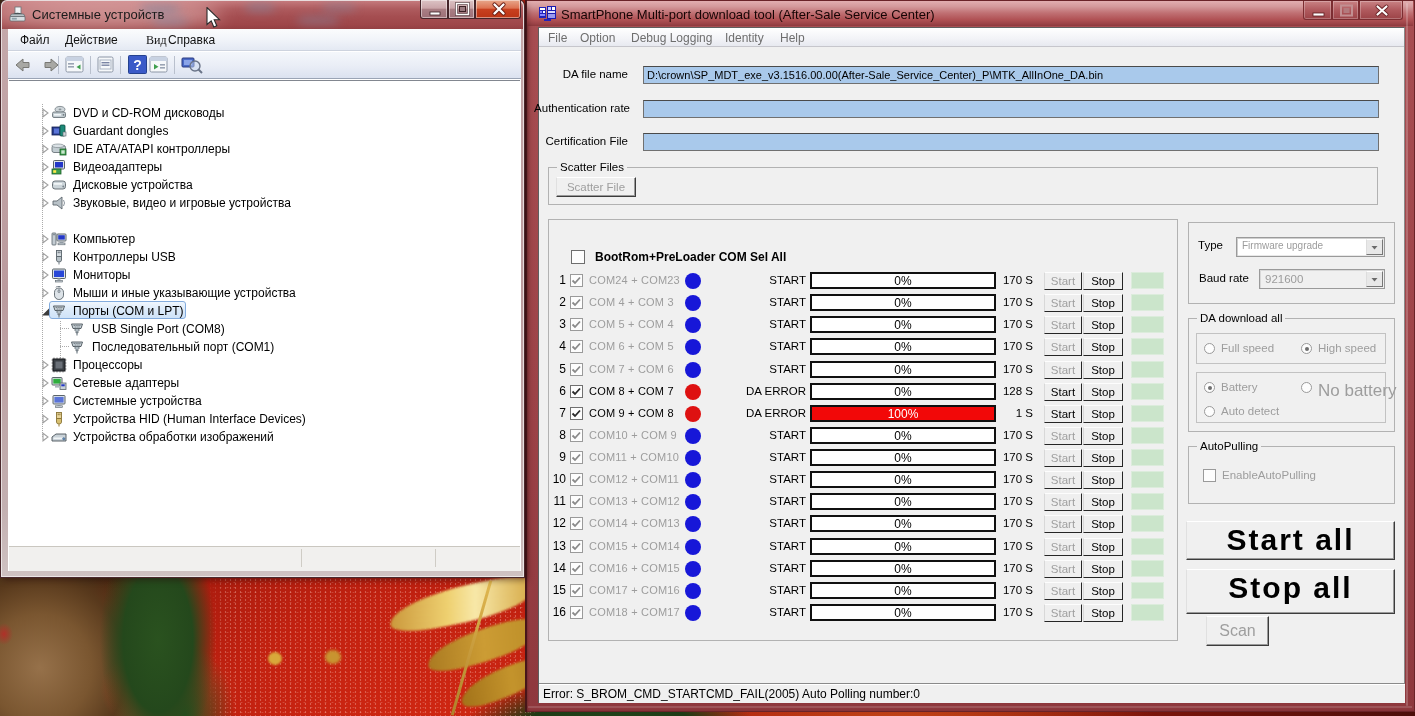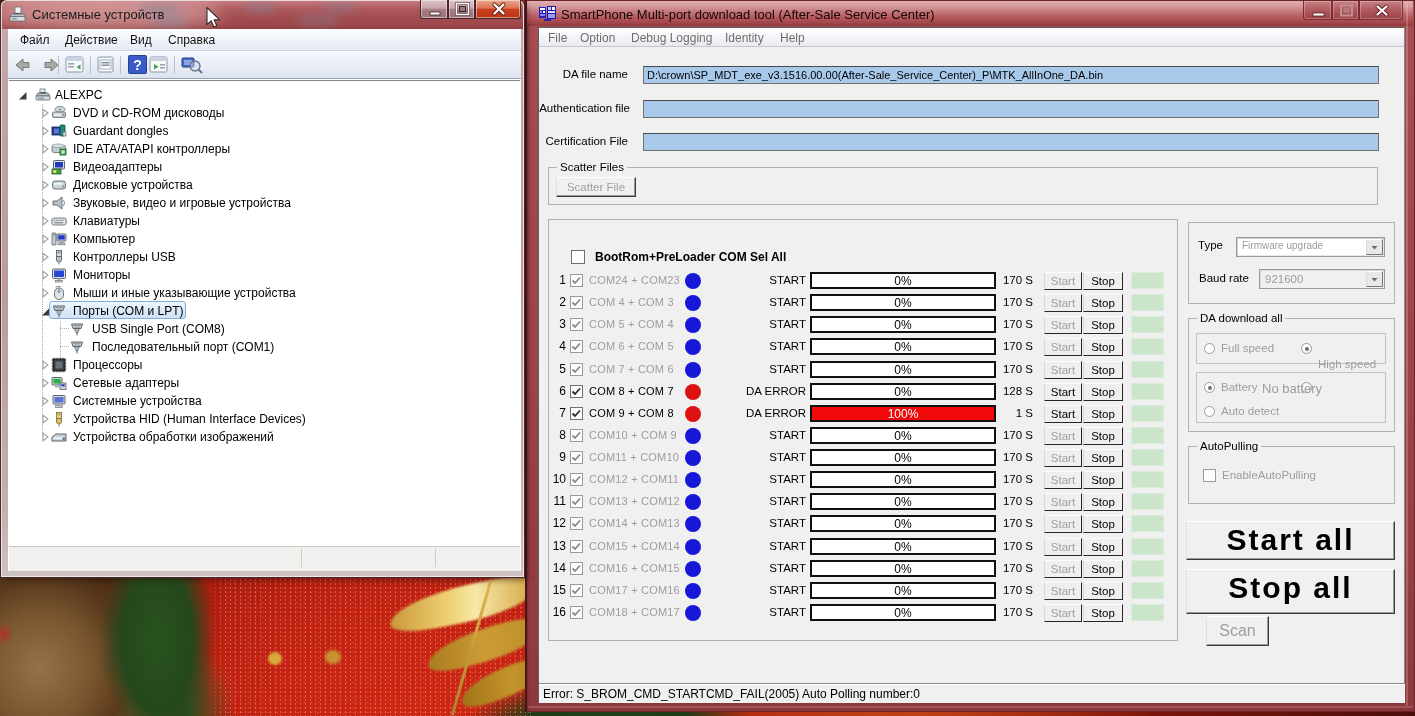--- a/index.html
+++ b/index.html
@@ -148,21 +148,21 @@
 </div>
 <div id="twoverlay" style="position:absolute; left:0; top:0; width:1415px; height:716px; pointer-events:none;">
   <span style="position:absolute; left:548px; top:31px; font-size:12px; color:#6e6e6e;">File</span>
   <span style="position:absolute; left:580px; top:31px; font-size:12px; color:#6e6e6e;">Option</span>
   <span style="position:absolute; left:631px; top:31px; font-size:12px; color:#6e6e6e;">Debug Logging</span>
   <span style="position:absolute; left:725px; top:31px; font-size:12px; color:#6e6e6e;">Identity</span>
   <span style="position:absolute; left:780px; top:31px; font-size:12px; color:#6e6e6e;">Help</span>
 
   <div class="flabel" style="left:540px; top:68px; width:88px;">DA file name</div>
   <div class="bluefield" style="left:643px; top:66px; width:736px; height:18px;">D:\crown\SP_MDT_exe_v3.1516.00.00(After-Sale_Service_Center)_P\MTK_AllInOne_DA.bin</div>
-  <div class="flabel" style="left:520px; top:102px; width:110px;">Authentication file</div>
+  <div class="flabel" style="left:520px; top:102px; width:110px;">Authentication rate</div>
   <div class="bluefield" style="left:643px; top:100px; width:736px; height:18px;"></div>
   <div class="flabel" style="left:520px; top:135px; width:108px;">Certification File</div>
   <div class="bluefield" style="left:643px; top:133px; width:736px; height:18px;"></div>
 
   <div class="gbox" style="left:548px; top:167px; width:830px; height:38px;">
         <span class="glabel">Scatter Files</span>
       </div>
   <div class="btn3d" style="left:556px; top:177px; width:80px; height:20px; color:#9e9e9e; font-size:11.5px; padding-top:3px;">Scatter File</div>
 
   <div class="gbox" style="left:548px; top:219px; width:630px; height:422px;"></div>
@@ -457,26 +457,26 @@
           </svg></div>
   </div>
 
   <div class="gbox" style="left:1188px; top:318px; width:207px; height:114px;">
         <span class="glabel">DA download all</span>
       </div>
   <div class="gbox" style="left:1196px; top:333px; width:190px; height:31px; border-color:#c2c2c2;"></div>
   <div class="radio" style="left:1204px; top:343px;"></div>
   <span class="gray" style="position:absolute; left:1221px; top:342px; font-size:11.5px;">Full speed</span>
   <div class="radio on" style="left:1301px; top:343px;"></div>
-  <span class="gray" style="position:absolute; left:1318px; top:342px; font-size:11.5px;margin-top:16px;">High speed</span>
+  <span class="gray" style="position:absolute; left:1318px; top:342px; font-size:11.5px;">High speed</span>
   <div class="gbox" style="left:1196px; top:372px; width:190px; height:51px; border-color:#c2c2c2;"></div>
   <div class="radio on" style="left:1204px; top:382px;"></div>
   <span class="gray" style="position:absolute; left:1221px; top:381px; font-size:11.5px;">Battery</span>
   <div class="radio" style="left:1301px; top:382px;"></div>
-  <span class="gray" style="position:absolute; left:1262px; top:381px; font-size:13px;">No battery</span>
+  <span class="gray" style="position:absolute; left:1318px; top:381px; font-size:17px;">No battery</span>
   <div class="radio" style="left:1204px; top:406px;"></div>
   <span class="gray" style="position:absolute; left:1221px; top:405px; font-size:11.5px;">Auto detect</span>
 
   <div class="gbox" style="left:1188px; top:446px; width:207px; height:58px;">
         <span class="glabel">AutoPulling</span>
       </div>
   <div class="rcb" style="left:1203px; top:469px;"></div>
   <span class="gray" style="position:absolute; left:1222px; top:469px; font-size:11.5px;">EnableAutoPulling</span>
 
   <div class="btn3d" style="left:1186px; top:521px; width:209px; height:39px; font-size:30px; font-weight:bold; color:#000; padding-top:1px; letter-spacing:2px;">Start all</div>
@@ -514,21 +514,21 @@
           <rect x="10.5" y="6.5" width="6" height="5" fill="#9a7a80" stroke="#3a2024" stroke-width="1"></rect>
         </svg></div>
   <div class="dmcap" id="dmclose"><svg width="46" height="19">
           <path d="M18.5 4.5 L27.5 13.5 M27.5 4.5 L18.5 13.5" stroke="#6a1d14" stroke-width="4.2" stroke-linecap="round"></path>
           <path d="M18.5 4.5 L27.5 13.5 M27.5 4.5 L18.5 13.5" stroke="#fdfdfd" stroke-width="2.4" stroke-linecap="round"></path>
         </svg></div>
   <div id="dmclient">
     <div id="dmmenu">
       <span style="left:12px;">Файл</span>
       <span style="left:57px;">Действие</span>
-      <span style="left:122px;">Вид</span>
+      <span style="left:138px;font-family:Liberation Serif, serif;">Вид</span>
       <span style="left:160px;">Справка</span>
     </div>
     <div id="dmtool">
       <svg style="position:absolute; left:5px; top:3px;" width="48" height="20" viewBox="0 0 48 20">
         <path d="M10 4 L10 7.5 L16 7.5 L16 12.5 L10 12.5 L10 16 L3 10 Z" fill="#a8a8a4" stroke="#787874" stroke-width="1"></path>
         <path d="M38 4 L38 7.5 L32 7.5 L32 12.5 L38 12.5 L38 16 L45 10 Z" fill="#a8a8a4" stroke="#787874" stroke-width="1"></path>
       </svg>
       <div class="sep" style="left:50px;"></div>
       <svg style="position:absolute; left:57px; top:3px;" width="20" height="20">
             <rect x="1" y="2" width="17" height="15" rx="1.5" fill="#f6f8fa" stroke="#8c96a6" stroke-width="1"></rect>
@@ -562,33 +562,20 @@
             <rect x="3" y="5" width="8" height="5" fill="#8aa4e8"></rect>
             <circle cx="14" cy="11" r="5" fill="rgba(200,215,240,0.5)" stroke="#6a7488" stroke-width="1.4"></circle>
             <line x1="17.5" y1="14.5" x2="21" y2="18" stroke="#6a7488" stroke-width="2"></line>
           </svg>
     </div>
     <div id="dmtree">
 <div class="tdots" style="left:33px; top:23px; height:333px;"></div>
 <div class="tdots" style="left:51px; top:240px; height:50px;"></div>
 <div class="thdots" style="left:51px; top:247px; width:9px;"></div>
 <div class="thdots" style="left:51px; top:265px; width:9px;"></div>
-<div class="trow" style="top:5px">
-            <svg class="tg" style="left:8px" width="11" height="11" viewBox="0 0 11 11">
-              <path d="M9.5 2 L9.5 9.5 L2 9.5 Z" fill="#3c3c3c"></path>
-            </svg>
-            <span class="tico" style="left:26px"><svg width="16" height="16" viewBox="0 0 16 16">
-                <path d="M3 6 L13 6 L15 9 L1 9 Z" fill="#b9c2c6" stroke="#5a6468" stroke-width="0.8"></path>
-                <rect x="1" y="9" width="14" height="4" rx="1" fill="#d7dee2" stroke="#5a6468" stroke-width="0.8"></rect>
-                <rect x="3" y="10.5" width="6" height="1.6" fill="#8ea2aa"></rect>
-                <rect x="5" y="2" width="5" height="4.5" fill="#e8eef0" stroke="#6a7478" stroke-width="0.8"></rect>
-                <path d="M4 6 Q8 4 12 6" fill="#3f4a4e"></path>
-              </svg></span>
-            <span class="ttxt" style="left:46px">ALEXPC</span>
-          </div>
 <div class="trow" style="top:23px">
             <svg class="tg" style="left:31px" width="10" height="10" viewBox="0 0 10 10">
               <path d="M3 1.2 L8 5 L3 8.8 Z" fill="none" stroke="#a2a2a2" stroke-width="1.1"></path>
             </svg>
             <span class="tico" style="left:42px"><svg width="16" height="16" viewBox="0 0 16 16">
                 <ellipse cx="9" cy="4.4" rx="5" ry="3" fill="#cfd6da" stroke="#707a80" stroke-width="0.8"></ellipse>
                 <ellipse cx="9" cy="4.4" rx="1.4" ry="0.9" fill="#8a949a"></ellipse>
                 <rect x="1.5" y="7" width="13" height="5.5" rx="1.5" fill="#c3cdd2" stroke="#5d676d" stroke-width="0.8"></rect>
                 <rect x="3" y="9" width="7" height="1.6" fill="#f2f6f8"></rect>
                 <circle cx="12.5" cy="9.8" r="0.9" fill="#6d777d"></circle>
@@ -644,37 +631,20 @@
           </div>
 <div class="trow" style="top:113px">
             <svg class="tg" style="left:31px" width="10" height="10" viewBox="0 0 10 10">
               <path d="M3 1.2 L8 5 L3 8.8 Z" fill="none" stroke="#a2a2a2" stroke-width="1.1"></path>
             </svg>
             <span class="tico" style="left:42px"><svg width="16" height="16" viewBox="0 0 16 16">
                 <path d="M2 6 L6 6 L11 2 L11 14 L6 10 L2 10 Z" fill="#b9c2c8" stroke="#5d676d" stroke-width="0.9"></path>
                 <path d="M12.5 5 Q14.5 8 12.5 11" stroke="#8a949c" fill="none" stroke-width="1"></path>
               </svg></span>
             <span class="ttxt" style="left:64px">Звуковые, видео и игровые устройства</span>
-          </div>
-<div class="trow" style="top:131px">
-            <svg class="tg" style="left:31px" width="10" height="10" viewBox="0 0 10 10">
-              <path d="M3 1.2 L8 5 L3 8.8 Z" fill="none" stroke="#a2a2a2" stroke-width="1.1"></path>
-            </svg>
-            <span class="tico" style="left:42px"><svg width="16" height="16" viewBox="0 0 16 16">
-                <rect x="0.8" y="5" width="14.4" height="7" rx="2" fill="#dbe1e6" stroke="#6a747a" stroke-width="0.9"></rect>
-                <g fill="#8a949c">
-                  <rect x="2.6" y="6.8" width="1.5" height="1.2"></rect>
-                  <rect x="4.8" y="6.8" width="1.5" height="1.2"></rect>
-                  <rect x="7" y="6.8" width="1.5" height="1.2"></rect>
-                  <rect x="9.2" y="6.8" width="1.5" height="1.2"></rect>
-                  <rect x="11.4" y="6.8" width="1.5" height="1.2"></rect>
-                  <rect x="3.4" y="9" width="8.6" height="1.4"></rect>
-                </g>
-              </svg></span>
-            <span class="ttxt" style="left:64px">Клавиатуры</span>
           </div>
 <div class="trow" style="top:149px">
             <svg class="tg" style="left:31px" width="10" height="10" viewBox="0 0 10 10">
               <path d="M3 1.2 L8 5 L3 8.8 Z" fill="none" stroke="#a2a2a2" stroke-width="1.1"></path>
             </svg>
             <span class="tico" style="left:42px"><svg width="16" height="16" viewBox="0 0 16 16">
                 <rect x="1" y="2" width="4" height="12" rx="0.8" fill="#c3ccd2" stroke="#59636a" stroke-width="0.8"></rect>
                 <rect x="1.8" y="3.2" width="2.4" height="1" fill="#77828a"></rect>
                 <rect x="6" y="3" width="9" height="7" rx="0.8" fill="#dde4e8" stroke="#4a545a" stroke-width="0.9"></rect>
                 <rect x="7.2" y="4.2" width="6.6" height="4.4" fill="#2438c8"></rect>

